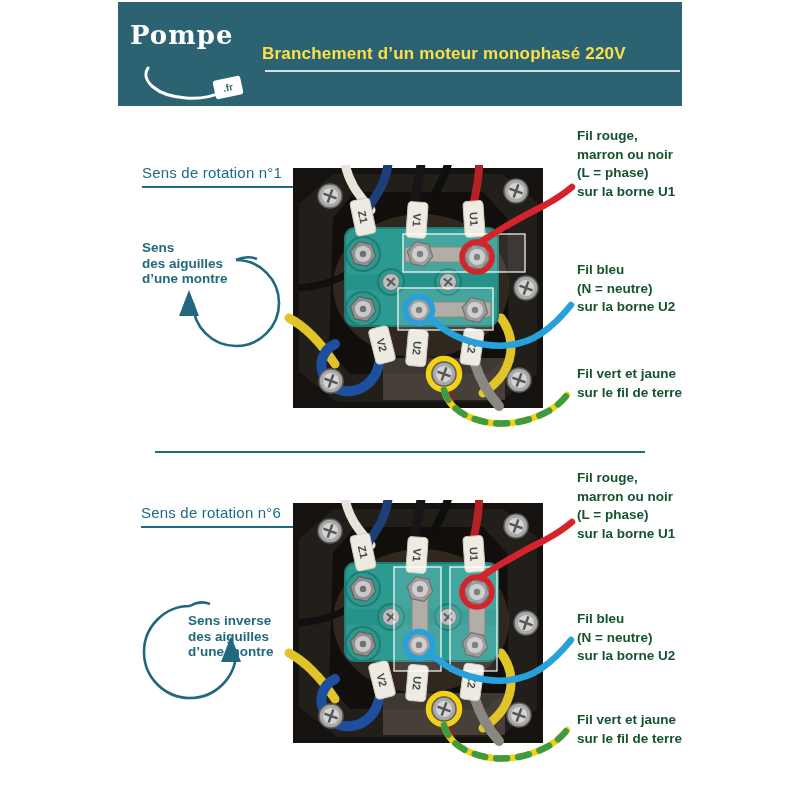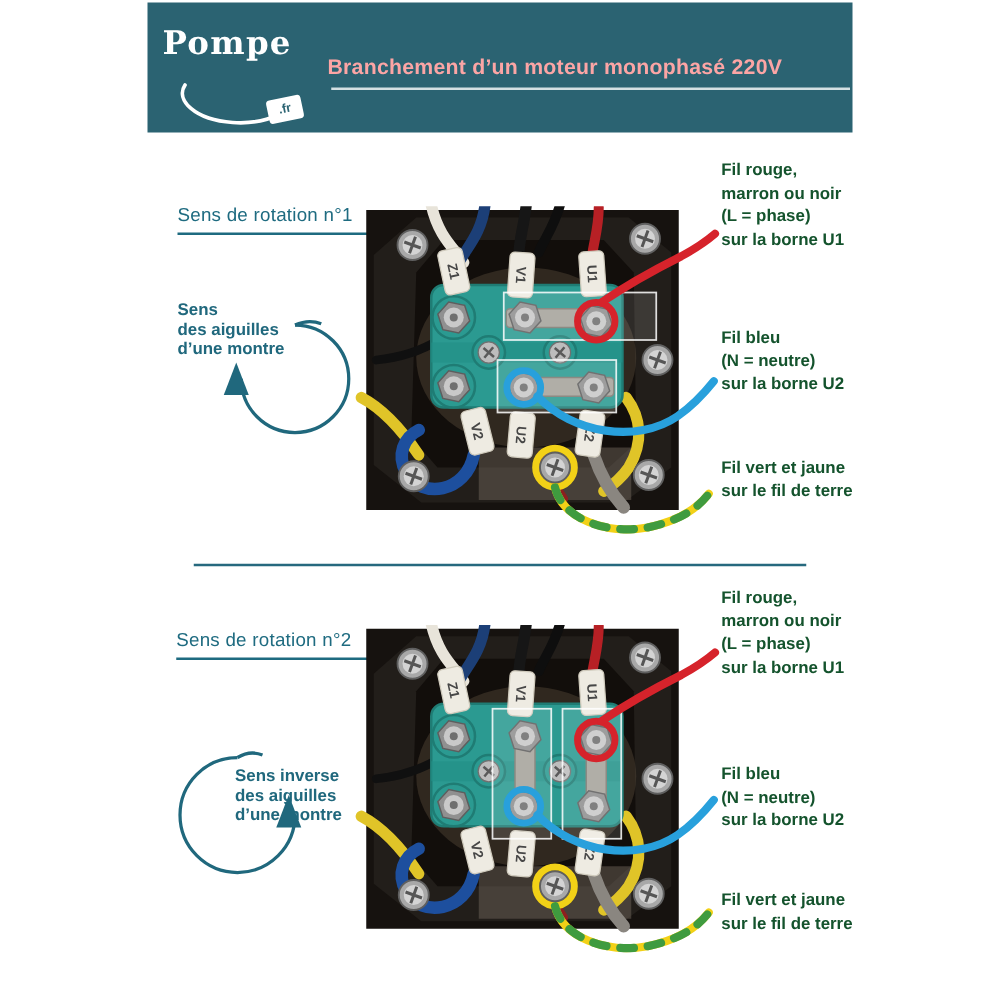--- a/index.html
+++ b/index.html
@@ -8,21 +8,21 @@
   
   .banner{position:absolute;left:118px;top:2px;width:564px;height:104px;background:#2b6372;}
   .logo{position:absolute;left:8px;top:14px;width:130px;height:86px;color:#ffffff;
         font-family:"DejaVu Serif",serif;}
   .logo-l1{position:absolute;left:4px;top:4px;font-size:26px;font-weight:700;letter-spacing:1px;}
   .logo-l2{position:absolute;left:28px;top:32px;font-size:21px;font-weight:700;}
   .fr-badge{position:absolute;left:88px;top:62px;width:28px;height:19px;background:#ffffff;
         border-radius:3px;transform:rotate(-12deg);color:#2b6372;font-size:10px;font-weight:700;
         text-align:center;line-height:19px;font-family:"Liberation Sans",sans-serif;}
   .swoosh{position:absolute;left:0;top:50px;}
-  .title{position:absolute;left:144px;top:42px;color:#fca5a5;font-size:17px;font-weight:700;
+  .title{position:absolute;left:144px;top:42px;color:#fde047;font-size:17px;font-weight:700;
         letter-spacing:.2px;margin:0;}
   .title-underline{position:absolute;left:147px;top:68px;width:415px;height:2px;
         background:rgba(255,255,255,.8);}
   
   .sec-h{position:absolute;color:#1e6b80;font-size:15px;font-weight:400;letter-spacing:.2px;
         width:153px;padding-bottom:5px;border-bottom:2px solid #1e6b80;margin:0;}
   .dir-label{position:absolute;width:100px;color:#20687d;font-size:13.5px;
         font-weight:600;line-height:15.5px;white-space:pre-line;}
   .note{position:absolute;left:577px;width:125px;color:#14532d;font-size:13.5px;font-weight:600;
         line-height:18.5px;white-space:pre-line;}
@@ -177,21 +177,21 @@
 (L = phase)
 sur la borne U1</div>
   <div class="note" style="top:261px">Fil bleu
 (N = neutre)
 sur la borne U2</div>
   <div class="note" style="top:365px">Fil vert et jaune
 sur le fil de terre</div>
 
   <div class="divider"></div>
 
-  <h2 class="sec-h" style="left:141px;top:504px">Sens de rotation n°2</h2>
+  <h2 class="sec-h" style="left:141px;top:504px">Sens de rotation n°6</h2>
 
   <div class="dir-label" style="left:188px;top:613px">Sens inverse
 des aiguilles
 d’une montre</div>
 
   <svg class="arrow" style="left:130px;top:595px" width="140" height="120" viewBox="0 0 140 120">
     <path d="M 60 11 Q 70 5 80 9"></path>
     <path d="M 60 11 A 46 46 0 1 0 106 57"></path>
     <polygon points="101,41 91,67 111,67"></polygon>
   </svg>

